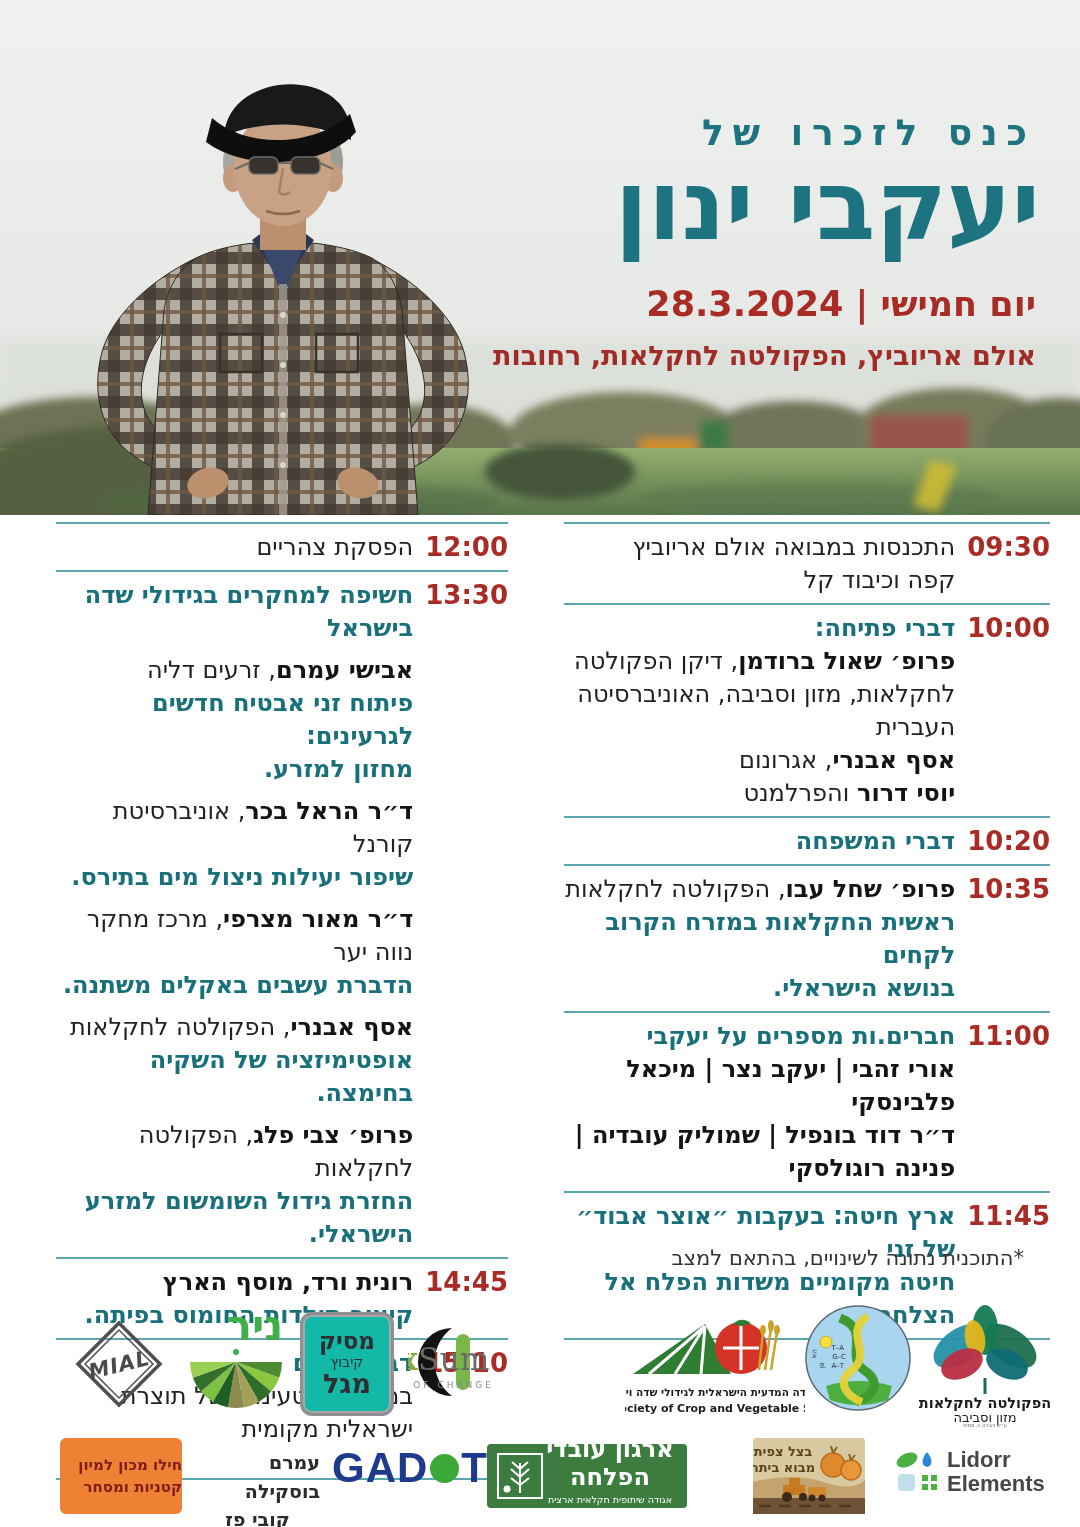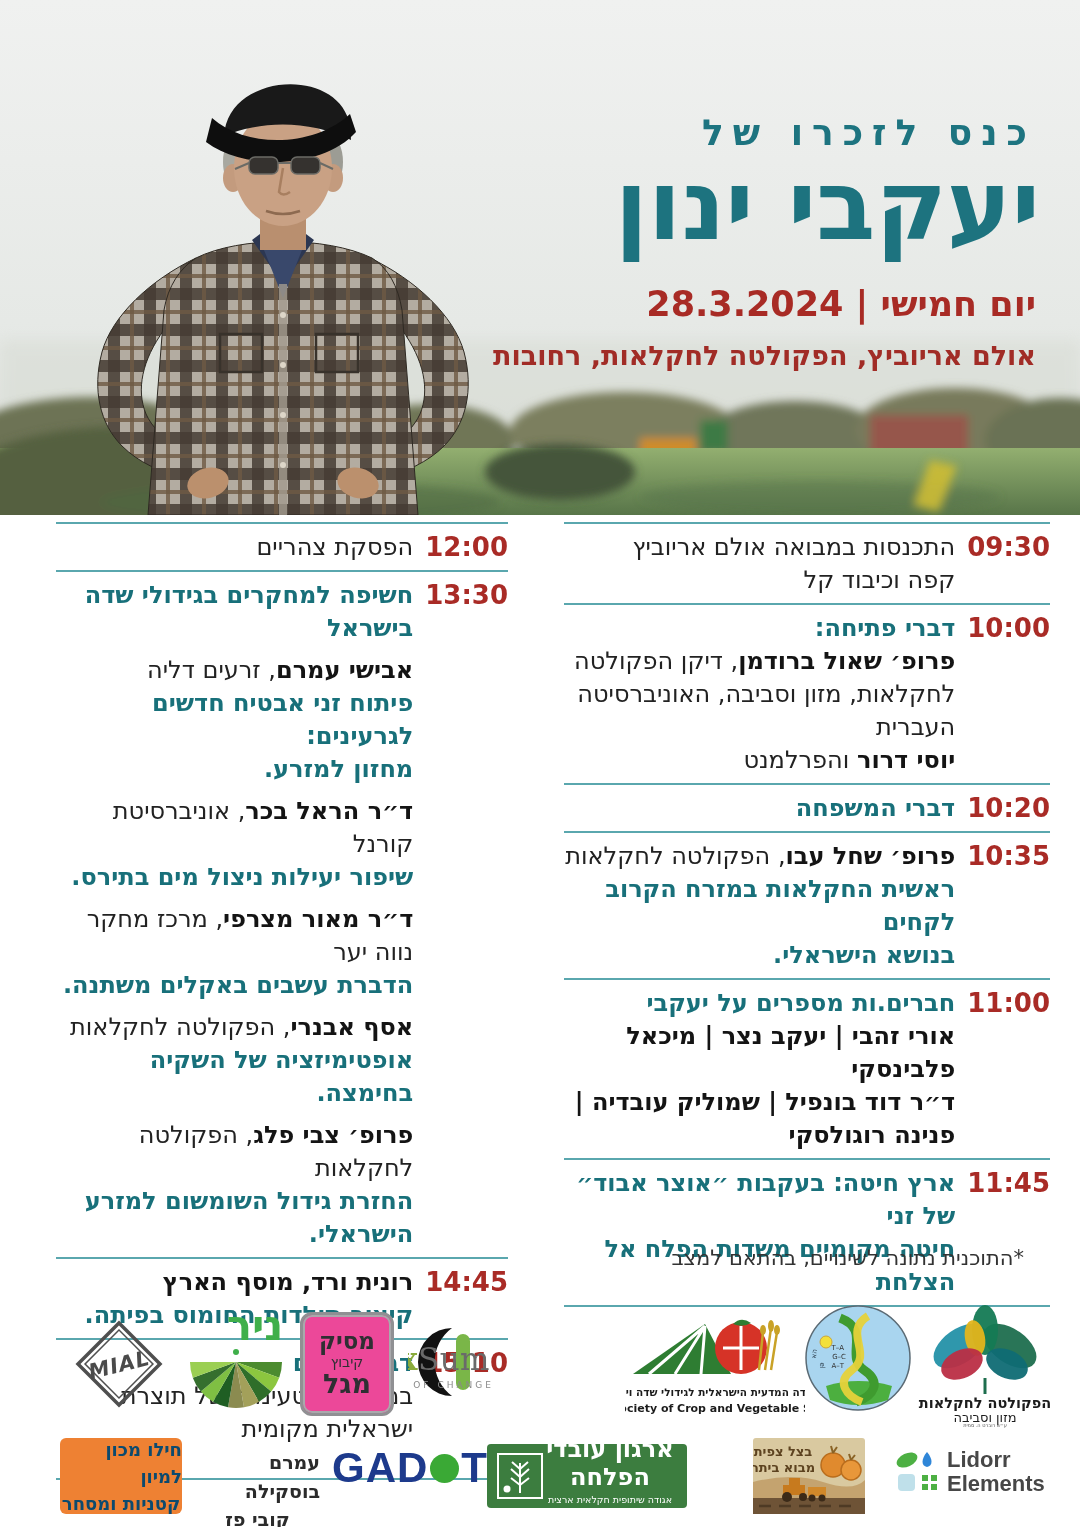--- a/index.html
+++ b/index.html
@@ -27,27 +27,27 @@
         direction:ltr;text-align:right;}
   .content{flex:1;text-align:right;}
   .ln{font-size:24px;line-height:33px;color:#1f1f1f;}
   .seg-b{font-weight:bold;color:#141414;}
   .seg-p{font-weight:normal;color:#222;}
   .seg-t{font-weight:bold;color:#18707a;}
   .gap{height:9px;}
   .footnote{position:absolute;top:1246px;right:56px;font-size:21px;color:#333;}
   
   .logo{position:absolute;display:flex;align-items:center;justify-content:center;}
-  .magal-box{width:88px;height:98px;background:#ec4899;border:3px solid #909093;border-radius:12px;
+  .magal-box{width:88px;height:98px;background:#14b8a6;border:3px solid #909093;border-radius:12px;
              display:flex;flex-direction:column;align-items:center;justify-content:center;box-shadow:inset 0 0 0 2px #a9a9ac;}
   .magal-box .l1{font-size:23px;font-weight:bold;color:#2f2f33;line-height:1.05;}
   .magal-box .l2{font-size:14px;color:#2f2f33;line-height:1.2;}
   .magal-box .l3{font-size:27px;font-weight:bold;color:#2f2f33;line-height:1.05;}
   .hilu-box{width:122px;height:76px;background:#ee8133;border-radius:6px;display:flex;flex-direction:column;
-            align-items:center;justify-content:center;color:#0c4a6e;font-weight:bold;font-size:18px;line-height:1.5;}
+            align-items:flex-start;justify-content:center;color:#7f1d1d;font-weight:bold;font-size:15px;line-height:1.5;}
   .amram{display:flex;flex-direction:column;align-items:center;color:#2b2b2b;font-weight:bold;
          font-size:19px;line-height:1.5;}
   .gadot{direction:ltr;display:flex;flex-direction:row;align-items:flex-start;}
   .gadot .row1{display:flex;align-items:center;color:#1d3a8c;font-weight:bold;font-size:42px;
                font-family:"Liberation Sans",sans-serif;letter-spacing:1px;}
   .gadot .dot{width:29px;height:29px;border-radius:50%;background:#3aa935;display:inline-block;margin:0 2px;}
   .gadot .row2{color:#1d3a8c;font-weight:bold;font-size:23px;margin-top:-4px;padding-left:3px;
                font-family:"Liberation Sans",sans-serif;}
   .pelha{width:200px;height:64px;background:#3c7d3f;border-radius:4px;display:flex;align-items:center;
          padding:0 10px;gap:0;box-sizing:border-box;}
@@ -161,20 +161,21 @@
             <div class="ln"><span class="seg-p">קפה וכיבוד קל</span></div>
           </div>
         </div>
         <div class="entry">
           <div class="time">10:00</div>
           <div class="content">
             <div class="ln"><span class="seg-t">דברי פתיחה:</span></div>
             <div class="ln"><span class="seg-b">פרופ׳ שאול ברודמן</span><span class="seg-p">, דיקן הפקולטה</span></div>
             <div class="ln"><span class="seg-p">לחקלאות, מזון וסביבה, האוניברסיטה</span></div>
             <div class="ln"><span class="seg-p">העברית</span></div>
+            <div class="ln"><span class="seg-b">אסף אבנרי</span><span class="seg-p">, אגרונום</span></div>
             <div class="ln"><span class="seg-b">יוסי דרור</span><span class="seg-p"> והפרלמנט</span></div>
           </div>
         </div>
         <div class="entry">
           <div class="time">10:20</div>
           <div class="content">
             <div class="ln"><span class="seg-t">דברי המשפחה</span></div>
           </div>
         </div>
         <div class="entry">

